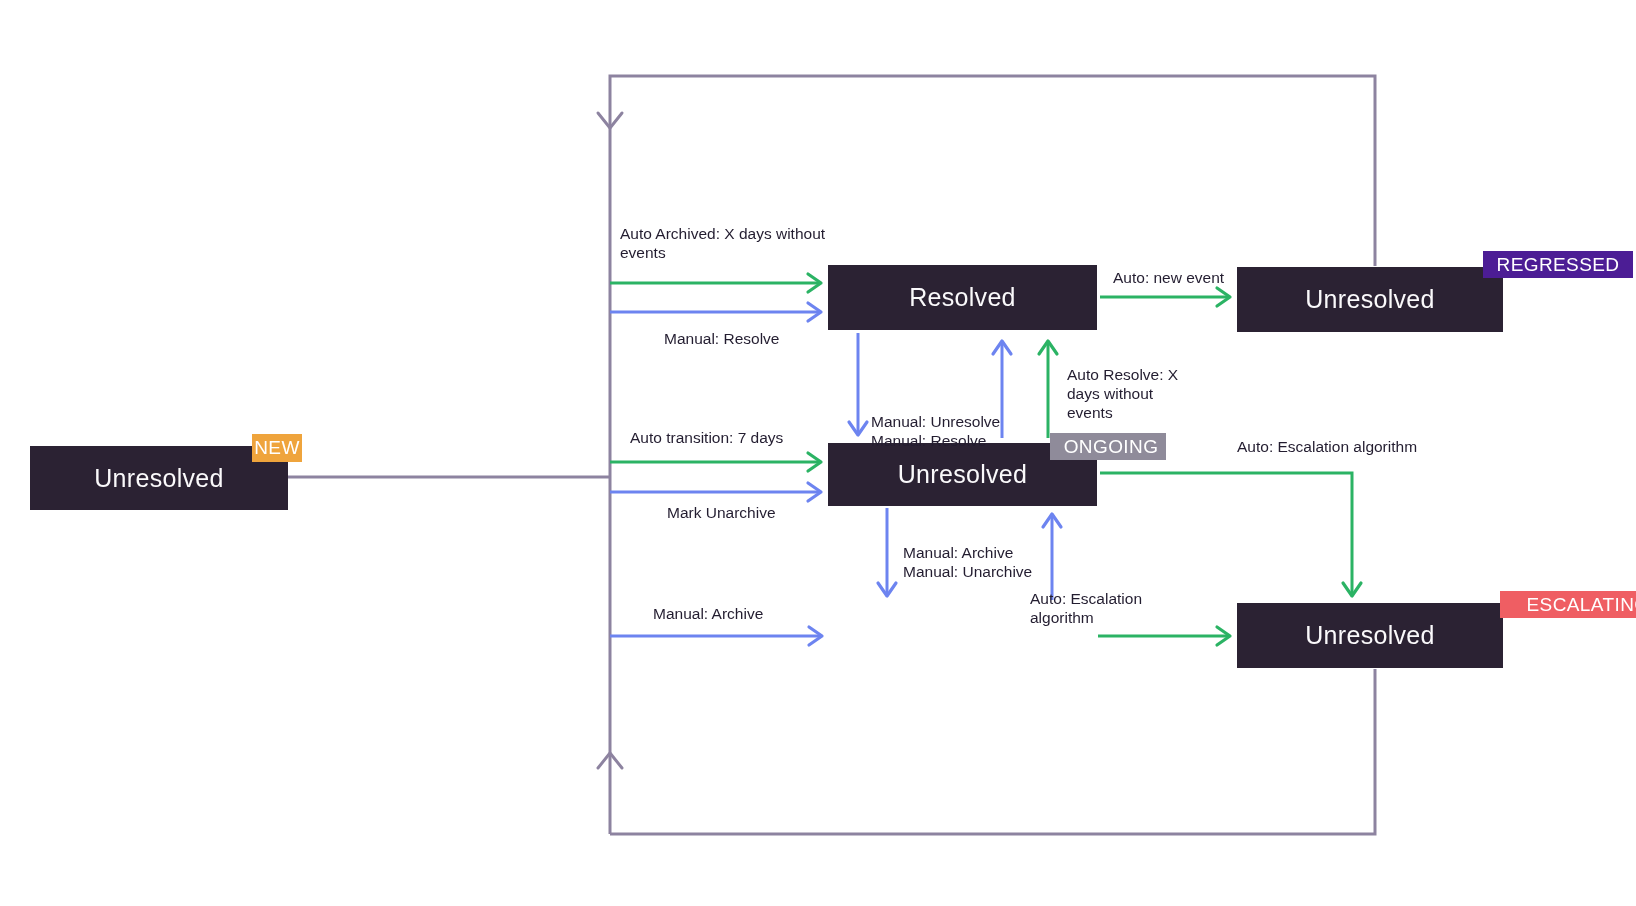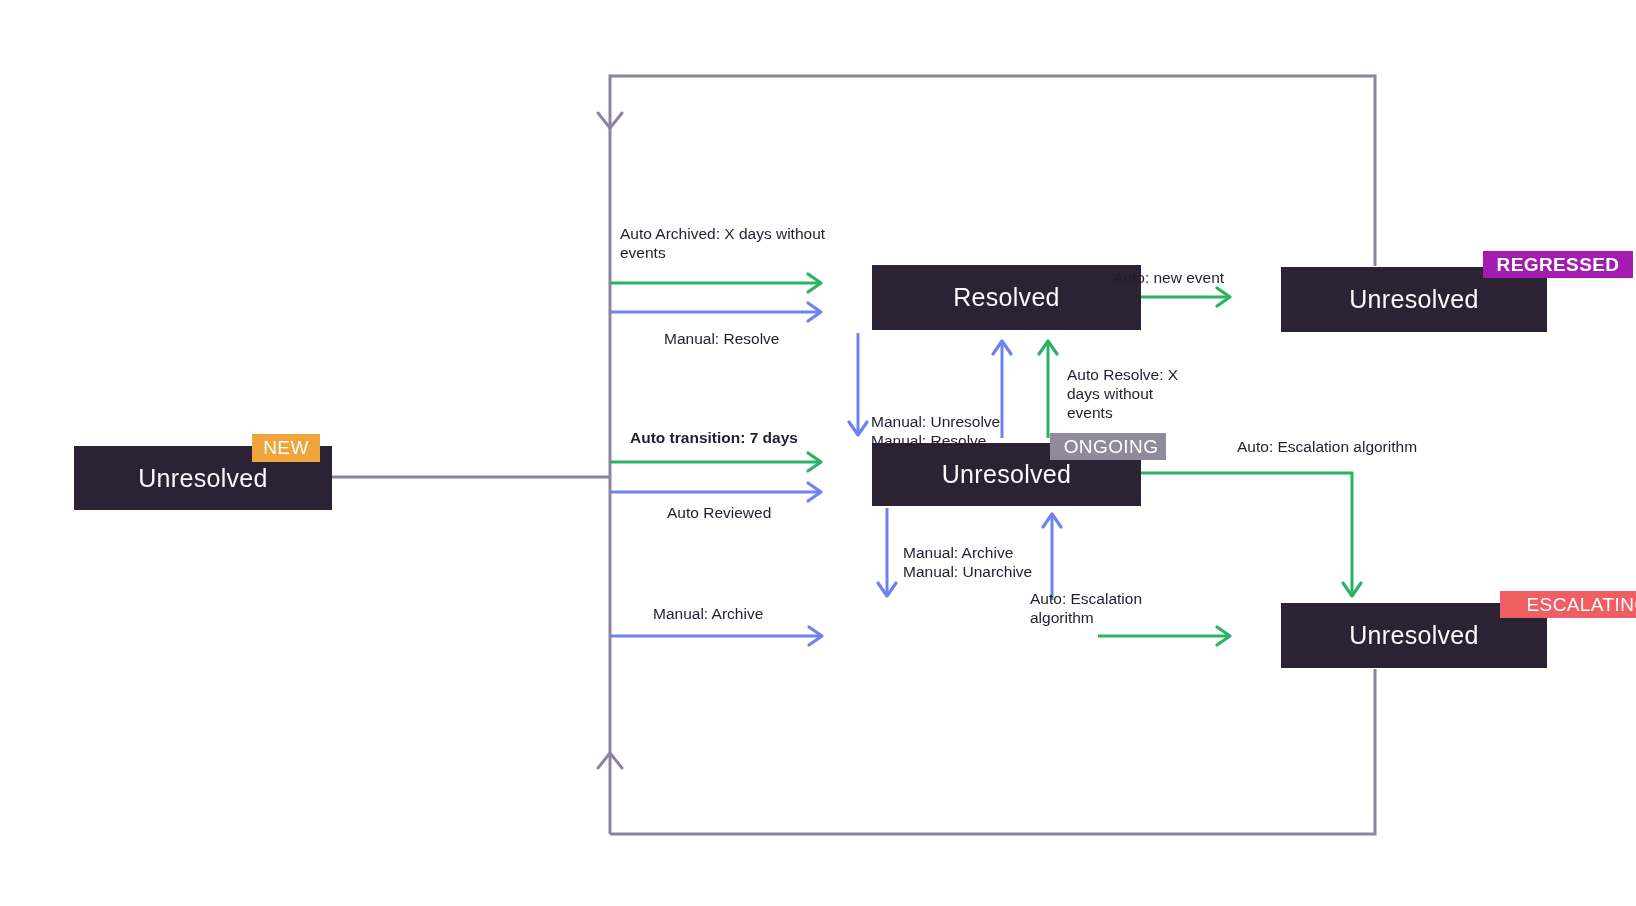--- a/index.html
+++ b/index.html
@@ -11,33 +11,32 @@
     overflow:hidden;
   }
   #wires{position:absolute;left:0;top:0;width:1636px;height:906px;}
   .state-box{
     position:absolute;
     background:#2b2233;
     color:#faf9fb;
     display:flex;align-items:center;justify-content:center;
     font-size:25px;
     letter-spacing:0.3px;
-    margin-left:44px;
   }
   .badge{
     position:absolute;
     color:#ffffff;
     display:flex;align-items:center;justify-content:center;
     font-size:19px;
     letter-spacing:0.4px;
     z-index:5;
   }
   .badge.new{background:#efa43c;}
   .badge.ongoing{background:#8f8b9a;padding-left:6px;}
-  .badge.regressed{background:#a21caf;font-weight:bold;}
+  .badge.regressed{background:#4c1d95;}
   .badge.escalating{background:#ef5e63;}
   .t-label{
     position:absolute;
     color:#231d30;
     font-size:15.5px;
     line-height:19px;
     white-space:pre-line;
   }
 </style>
 </head>
@@ -79,21 +78,21 @@
       <path d="M 858 333 V 435" marker-end="url(#head-blue)" stroke="#6d84f0"></path>
       <path d="M 1002 438 V 341" marker-end="url(#head-blue)" stroke="#6d84f0"></path>
       <path d="M 887 508 V 596" marker-end="url(#head-blue)" stroke="#6d84f0"></path>
       <path d="M 1052 600 V 514" marker-end="url(#head-blue)" stroke="#6d84f0"></path>
     </g>
   </svg>
 
   <div class="state-box" style="left:30px;top:446px;width:258px;height:64px;">
     <span>Unresolved</span>
   </div>
-  <div class="badge new" style="left:252px;top:434px;width:68px;height:28px;text-align:right;">NEW</div>
+  <div class="badge new" style="left:252px;top:434px;width:50px;height:28px;text-align:right;">NEW</div>
 
   <div class="state-box" style="left:828px;top:265px;width:269px;height:65px;">
     <span>Resolved</span>
   </div>
 
   <div class="state-box" style="left:828px;top:443px;width:269px;height:63px;">
     <span>Unresolved</span>
   </div>
   <div class="badge ongoing" style="left:1050px;top:433px;width:110px;height:27px;">ONGOING</div>
 
@@ -115,23 +114,23 @@
 
   <div class="t-label" style="left:1113px;top:268px;">Auto: new event</div>
 
   <div class="t-label" style="left:871px;top:365px;margin-top:47px;">Manual: Unresolve
 Manual: Resolve</div>
 
   <div class="t-label" style="left:1067px;top:365px;">Auto Resolve: X
 days without
 events</div>
 
-  <div class="t-label" style="left:630px;top:428px;font-weight:bold;">Auto transition: 7 days</div>
+  <div class="t-label" style="left:630px;top:428px;">Auto transition: 7 days</div>
 
-  <div class="t-label" style="left:667px;top:503px;">Auto Reviewed</div>
+  <div class="t-label" style="left:667px;top:503px;">Mark Unarchive</div>
 
   <div class="t-label" style="left:1237px;top:437px;">Auto: Escalation algorithm</div>
 
   <div class="t-label" style="left:903px;top:543px;">Manual: Archive
 Manual: Unarchive</div>
 
   <div class="t-label" style="left:653px;top:604px;">Manual: Archive</div>
 
   <div class="t-label" style="left:1030px;top:589px;">Auto: Escalation
 algorithm</div>

